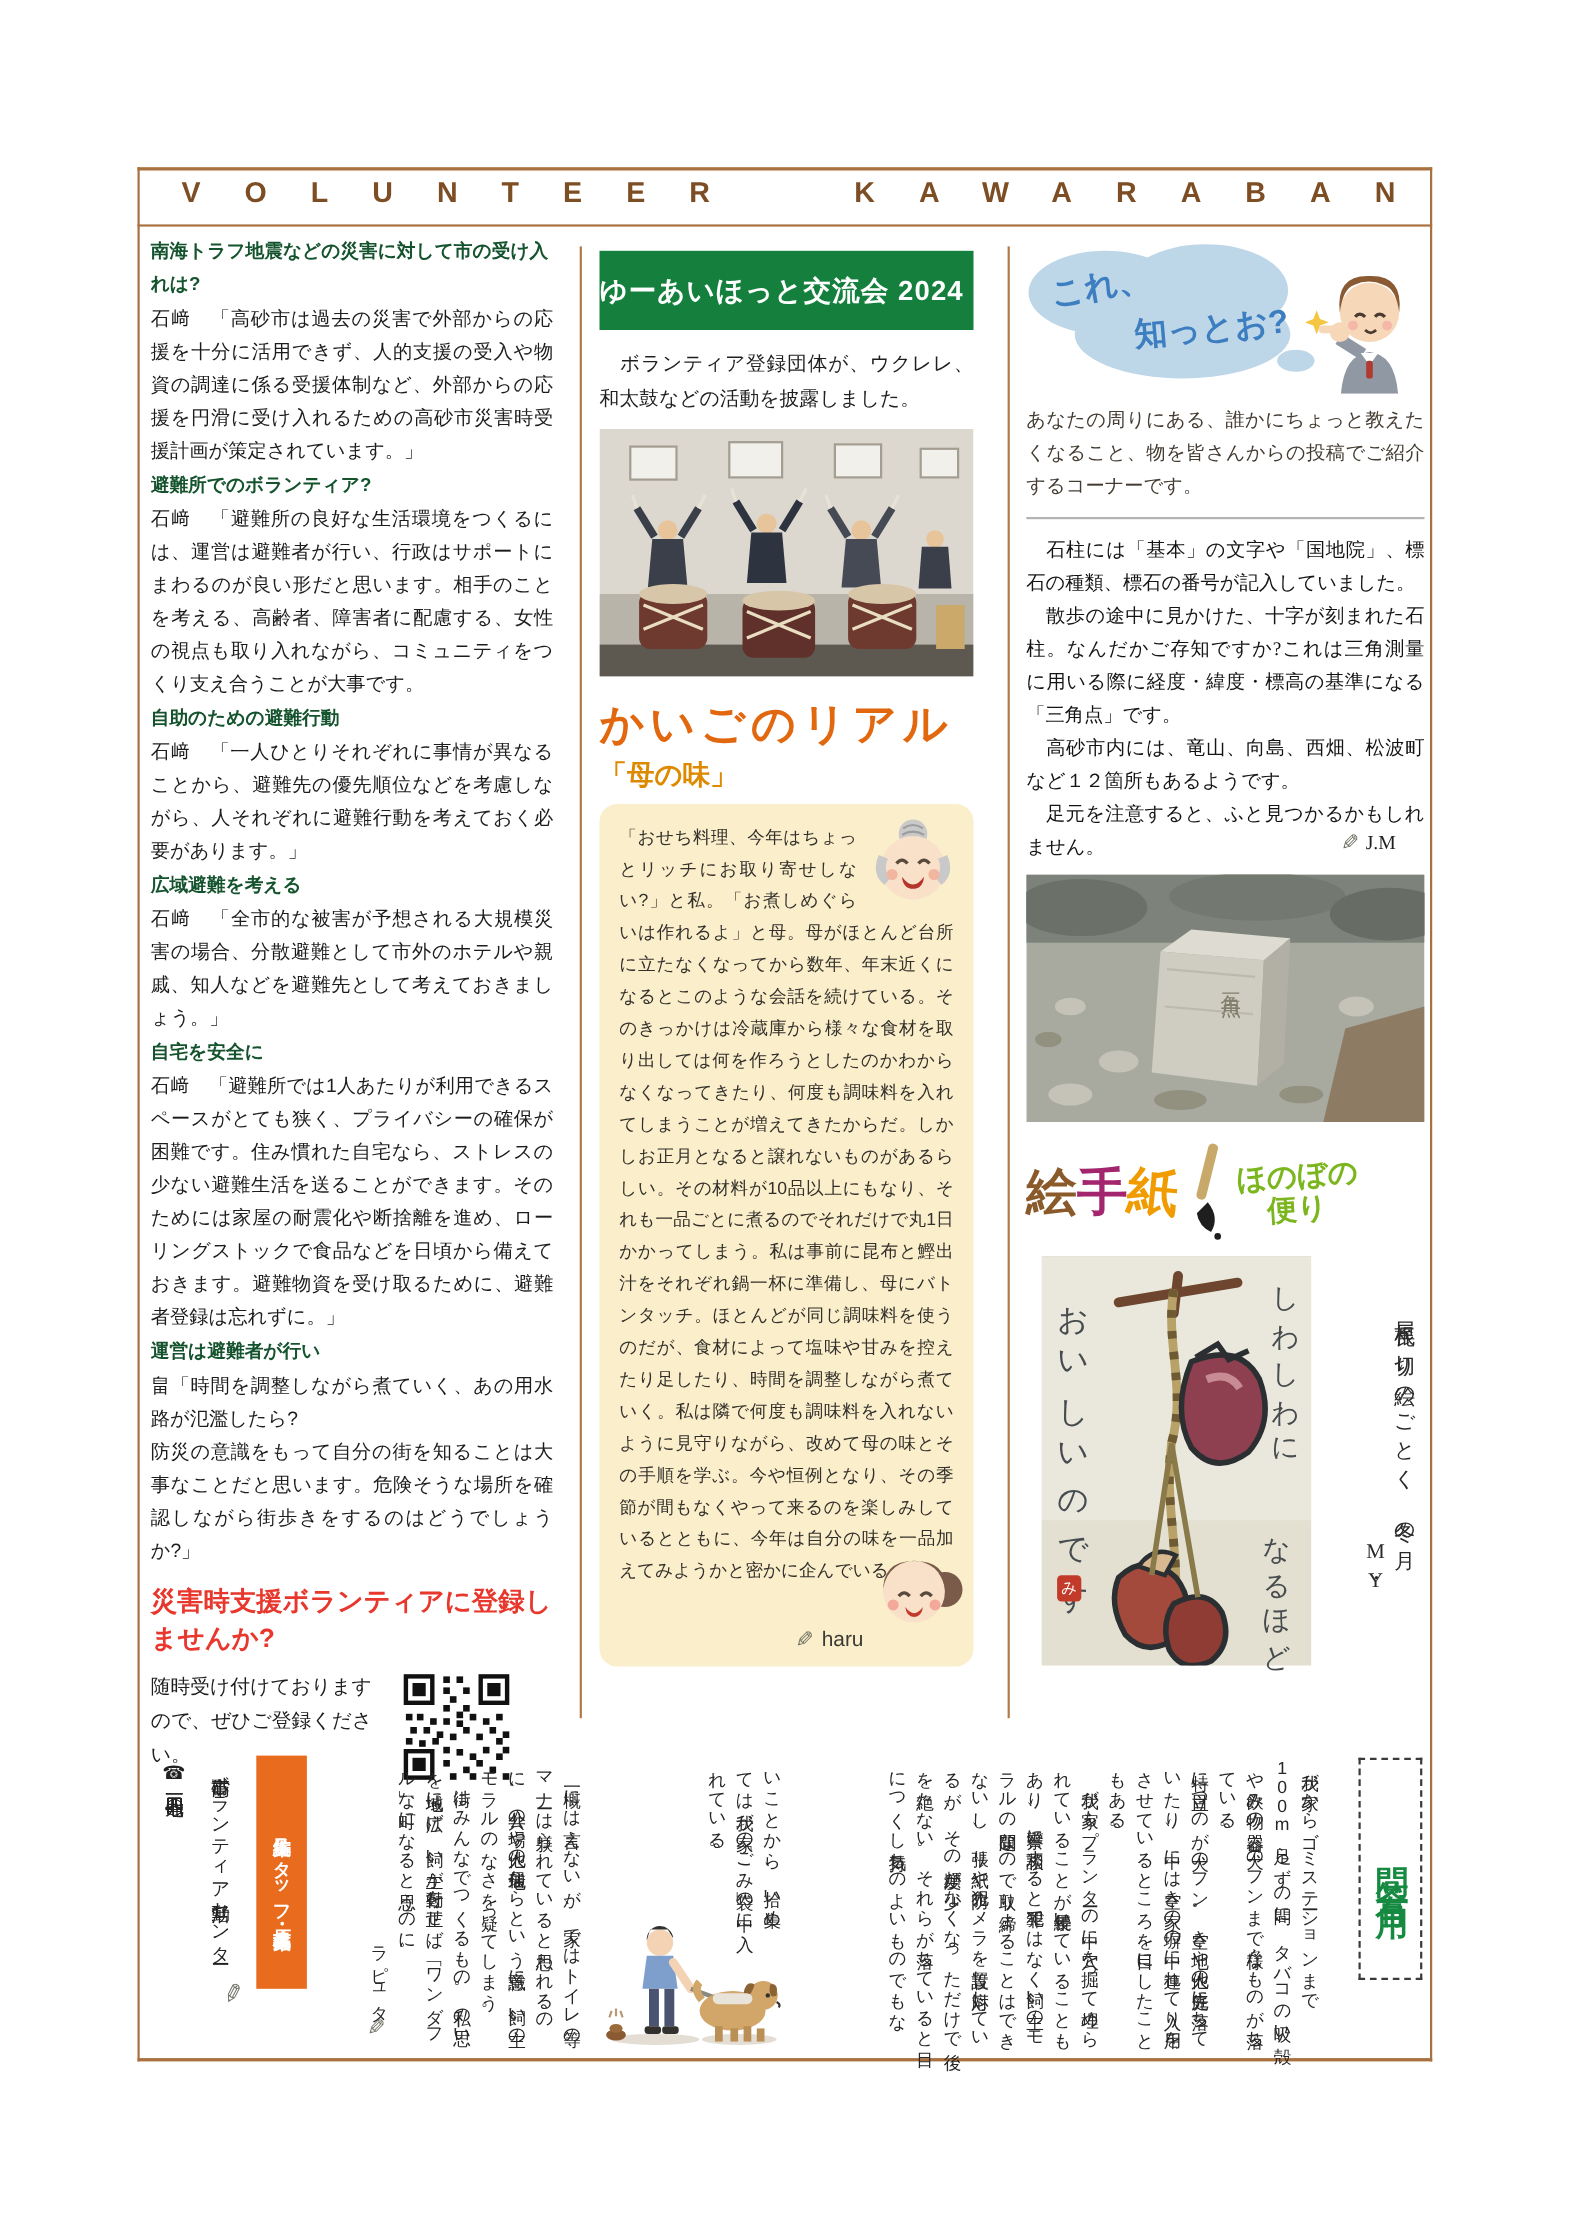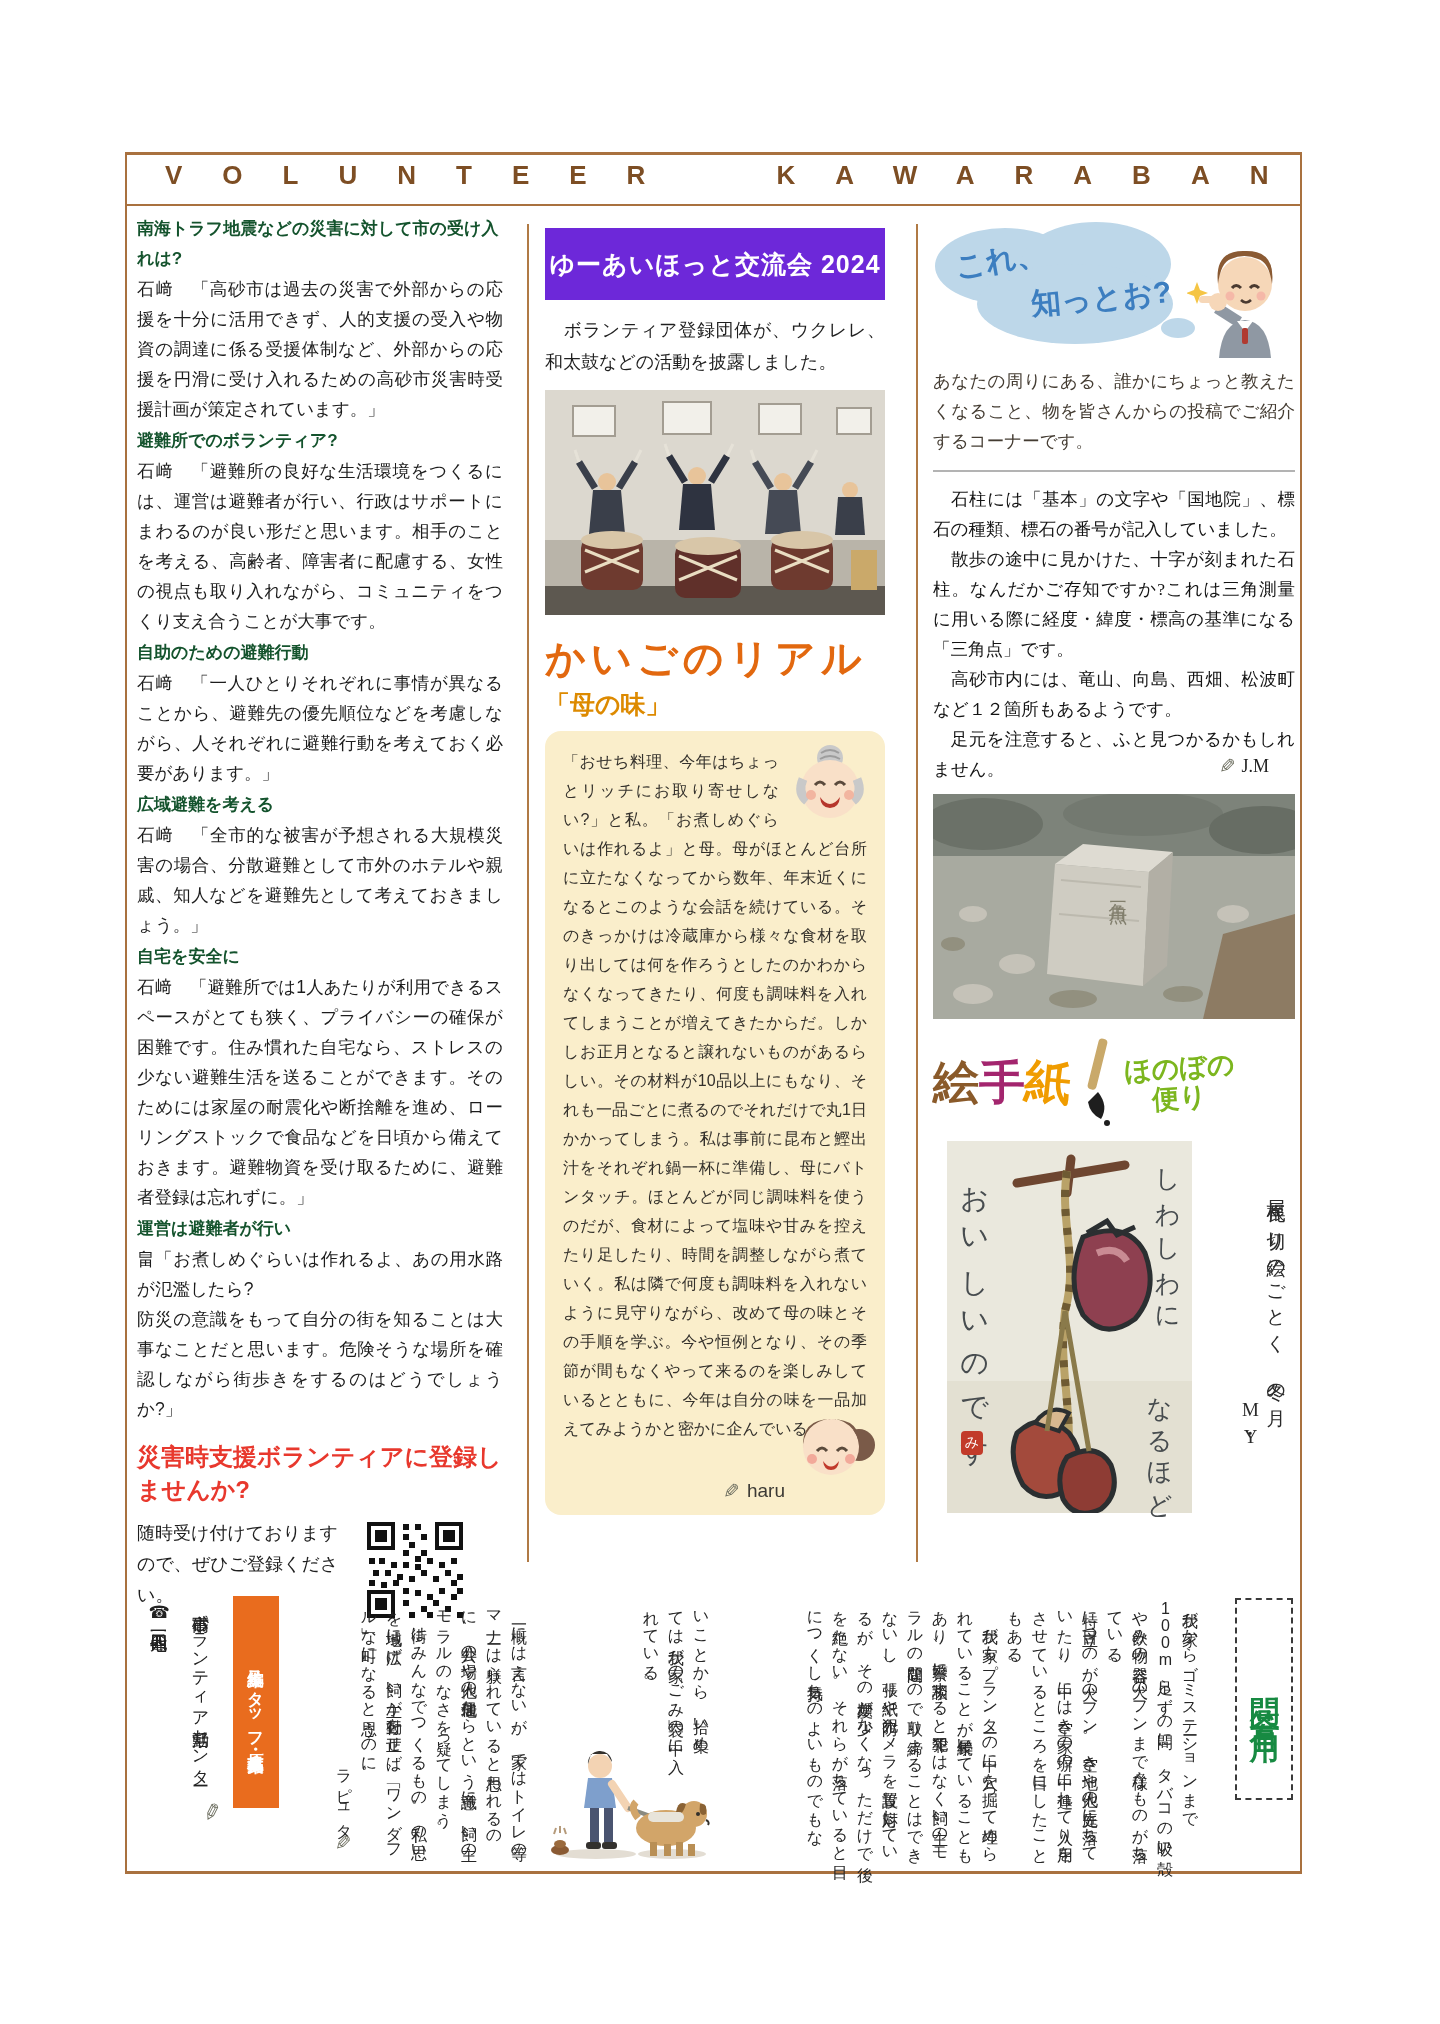--- a/index.html
+++ b/index.html
@@ -15,21 +15,21 @@
   .lh { color:#14532d; font-weight:bold; font-size:17px; line-height:30px; margin-top:2px; }
   .lp { font-size:17.5px; line-height:30px; text-align:justify; color:#1c1c1c; }
   .cta { margin-top:16px; }
   .cta-title { color:#e8382d; font-weight:bold; font-size:24px; line-height:33px; }
   .cta-row { display:flex; gap:14px; margin-top:12px; }
   .cta-body { width:212px; font-size:18px; line-height:31px; }
   .qr { flex:0 0 auto; }
 
   
   .mcol { position:absolute; left:545px; top:228px; width:340px; }
-  .banner { background:#6d28d9; color:#fff; font-weight:900; font-size:25px; letter-spacing:1px; text-align:center; padding:20px 0 19px; }
+  .banner { background:#15803d; color:#fff; font-weight:900; font-size:25px; letter-spacing:1px; padding:20px 0 19px; }
   .m-intro { margin-top:14px; font-size:18px; line-height:32px; text-align:justify; }
   .photo { display:block; margin-top:12px; }
   .kaigo-title { margin-top:16px; font-family:"Liberation Serif","DejaVu Serif",serif; color:#e2680f; font-size:40px; font-weight:bold; letter-spacing:5px; white-space:nowrap; }
   .kaigo-sub { color:#dd8a00; font-size:25px; font-weight:800; margin-top:2px; }
   .essay-box { margin-top:10px; background:#faeecb; border-radius:16px; padding:16px 18px 72px; position:relative; }
   .grandma { float:right; margin:-4px -6px 6px 8px; }
   .essay-text { font-size:16px; line-height:29px; text-align:justify; color:#33302b; }
   .daughter { position:absolute; right:6px; bottom:30px; }
   .essay-sig { position:absolute; right:100px; bottom:12px; display:flex; align-items:center; gap:7px; font-size:19px; color:#3c3a35; }
   .pencil { color:#6f7062; font-size:20px; display:inline-block; transform:scaleX(-1); }
@@ -105,21 +105,21 @@
     <p class="lp">石﨑　「高砂市は過去の災害で外部からの応援を十分に活用できず、人的支援の受入や物資の調達に係る受援体制など、外部からの応援を円滑に受け入れるための高砂市災害時受援計画が策定されています。」</p>
     <h3 class="lh">避難所でのボランティア?</h3>
     <p class="lp">石﨑　「避難所の良好な生活環境をつくるには、運営は避難者が行い、行政はサポートにまわるのが良い形だと思います。相手のことを考える、高齢者、障害者に配慮する、女性の視点も取り入れながら、コミュニティをつくり支え合うことが大事です。</p>
     <h3 class="lh">自助のための避難行動</h3>
     <p class="lp">石﨑　「一人ひとりそれぞれに事情が異なることから、避難先の優先順位などを考慮しながら、人それぞれに避難行動を考えておく必要があります。」</p>
     <h3 class="lh">広域避難を考える</h3>
     <p class="lp">石﨑　「全市的な被害が予想される大規模災害の場合、分散避難として市外のホテルや親戚、知人などを避難先として考えておきましょう。」</p>
     <h3 class="lh">自宅を安全に</h3>
     <p class="lp">石﨑　「避難所では1人あたりが利用できるスペースがとても狭く、プライバシーの確保が困難です。住み慣れた自宅なら、ストレスの少ない避難生活を送ることができます。そのためには家屋の耐震化や断捨離を進め、ローリングストックで食品などを日頃から備えておきます。避難物資を受け取るために、避難者登録は忘れずに。」</p>
     <h3 class="lh">運営は避難者が行い</h3>
-    <p class="lp">畠「お煮しめぐらいは作れるよ、あの用水路が氾濫したら?</p>
+    <p class="lp">畠「時間を調整しながら煮ていく、あの用水路が氾濫したら?</p>
     <p class="lp">防災の意識をもって自分の街を知ることは大事なことだと思います。危険そうな場所を確認しながら街歩きをするのはどうでしょうか?」</p>
 
     <div class="cta">
       <div class="cta-title">災害時支援ボランティアに登録しませんか?</div>
       <div class="cta-row">
         <p class="cta-body">随時受け付けておりますので、ぜひご登録ください。</p>
         <svg class="qr" width="104" height="104" viewBox="0 0 104 104">
           <rect width="104" height="104" fill="#fff"></rect>
           <g fill="#111">
             <rect x="4" y="4" width="28" height="28"></rect>

